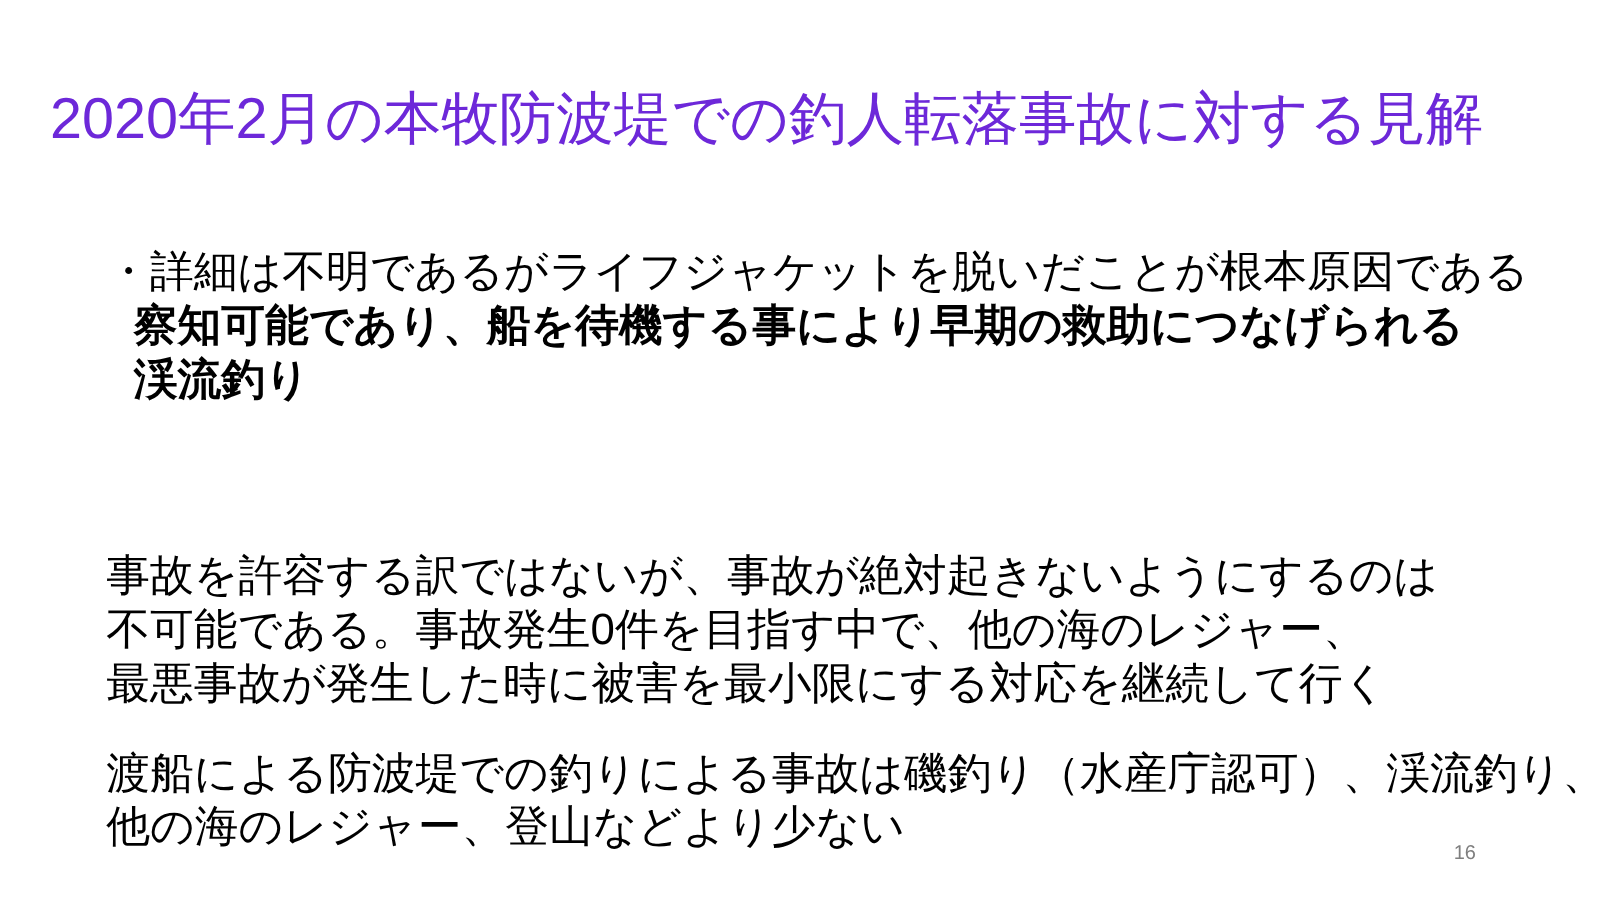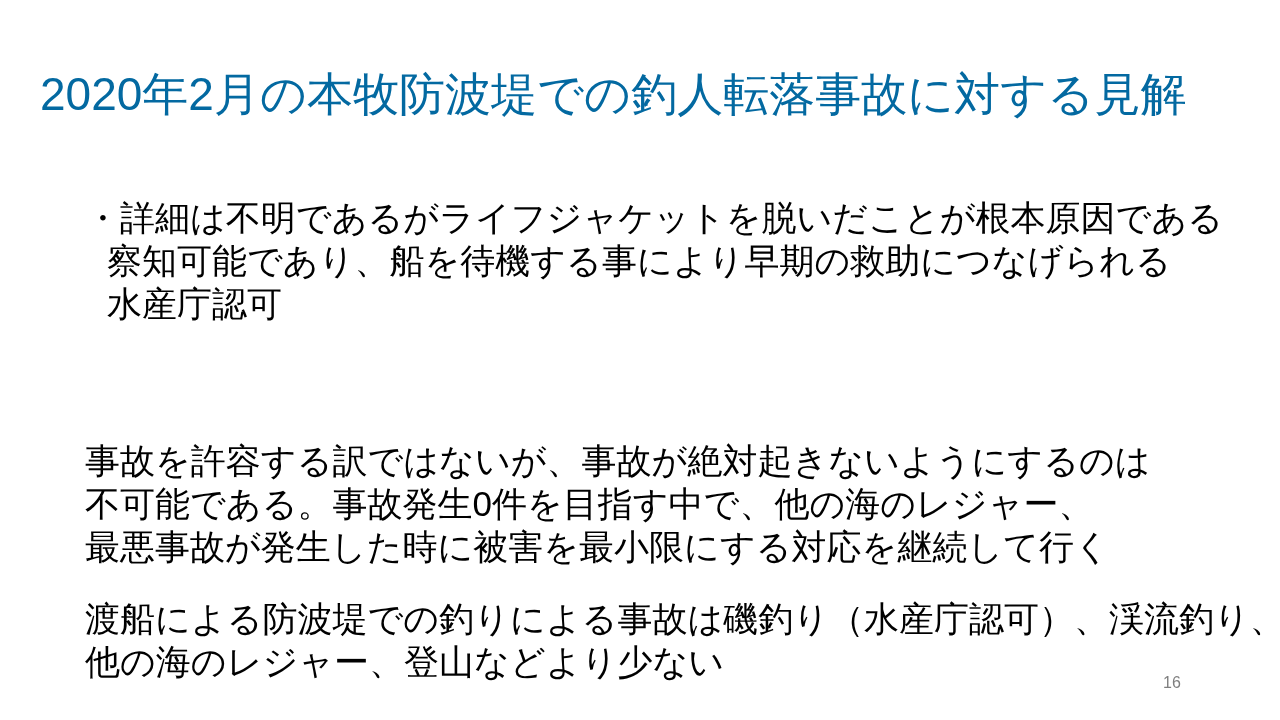--- a/index.html
+++ b/index.html
@@ -19,38 +19,39 @@
   .title {
     position: absolute;
     left: 40px;
     top: 66px;
     margin: 0;
     font-size: 46px;
     font-weight: 500;
     line-height: 56px;
     white-space: nowrap;
     letter-spacing: 0px;
-    color: #0369a1;
+    color: #6d28d9;
   }
   .text-block {
     position: absolute;
     left: 85px;
     font-size: 35px;
     font-weight: 400;
     line-height: 43px;
     color: #000000;
   }
   .block-1 { top: 196px; }
   .block-2 { top: 423px; margin-top: 16px; }
   .block-3 { top: 597px; }
   .line {
     white-space: nowrap;
   }
   .line.indent {
     margin-left: 22px;
+    font-weight: bold;
   }
   .page-number {
     position: absolute;
     left: 1163px;
     top: 674px;
     font-size: 16px;
     line-height: 18px;
     color: #7f7f7f;
     text-align: right;
   }
@@ -58,21 +59,21 @@
 </head>
 <body>
 
 <div class="slide">
 
   <h1 class="title">2020年2月の本牧防波堤での釣人転落事故に対する見解</h1>
 
   <div class="text-block block-1">
     <div class="line">・詳細は不明であるがライフジャケットを脱いだことが根本原因である</div>
     <div class="line indent">察知可能であり、船を待機する事により早期の救助につなげられる</div>
-    <div class="line indent">水産庁認可</div>
+    <div class="line indent">渓流釣り</div>
   </div>
 
   <div class="text-block block-2">
     <div class="line">事故を許容する訳ではないが、事故が絶対起きないようにするのは</div>
     <div class="line">不可能である。事故発生0件を目指す中で、他の海のレジャー、</div>
     <div class="line">最悪事故が発生した時に被害を最小限にする対応を継続して行く</div>
   </div>
 
   <div class="text-block block-3">
     <div class="line">渡船による防波堤での釣りによる事故は磯釣り（水産庁認可）、渓流釣り、</div>

